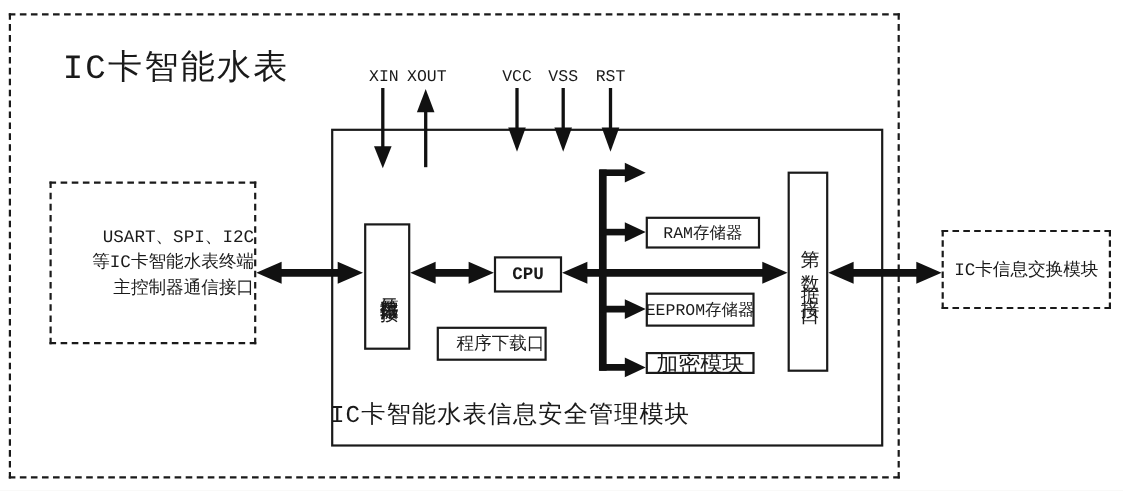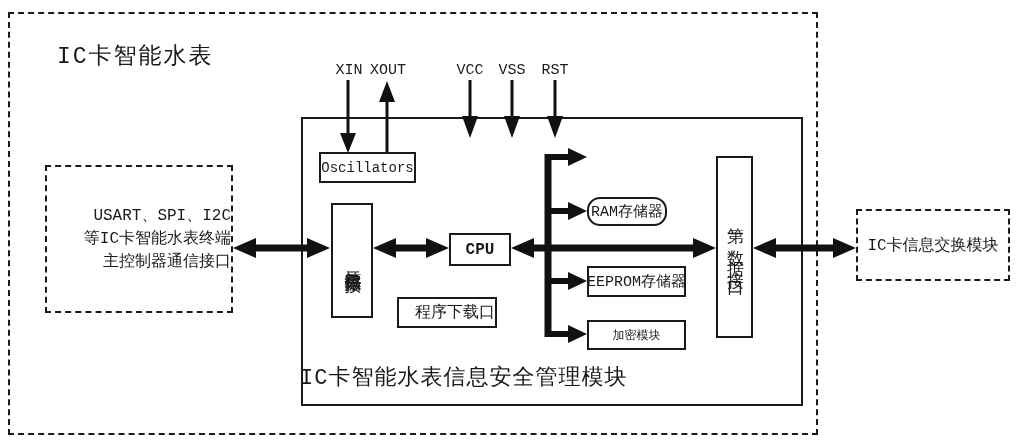--- a/index.html
+++ b/index.html
@@ -19,21 +19,21 @@
   .vtext{
     writing-mode:vertical-rl;text-orientation:upright;
     font-size:17px;
   }
   .pin{
     position:absolute;top:62px;height:17px;font-size:15px;
     display:flex;align-items:center;justify-content:center;z-index:3;
     letter-spacing:0px;
   }
   #title{
-    position:absolute;left:57px;top:40px;font-size:23px;letter-spacing:2px;z-index:3;
+    position:absolute;left:57px;top:40px;font-size:31px;letter-spacing:2px;z-index:3;
   }
   #module-box{left:301px;top:117px;width:502px;height:289px;z-index:1;}
   #module-label{
     position:absolute;left:300px;top:362px;font-size:22px;letter-spacing:1px;z-index:3;
   }
   #outer-boundary{left:8px;top:12px;width:810px;height:423px;z-index:0;}
   #left-ext-box{
     left:45px;top:165px;width:188px;height:148px;z-index:2;
     display:flex;flex-direction:column;justify-content:center;
     padding-left:18px;font-size:16px;line-height:23px;white-space:nowrap;text-align:right;
@@ -61,46 +61,43 @@
 
   <div class="pin" style="left:329px;width:40px;">XIN</div>
   <div class="pin" style="left:363px;width:50px;">XOUT</div>
   <div class="pin" style="left:450px;width:40px;">VCC</div>
   <div class="pin" style="left:492px;width:40px;">VSS</div>
   <div class="pin" style="left:535px;width:40px;">RST</div>
 
   <div class="abs solid" id="module-box"></div>
   <div id="module-label">IC卡智能水表信息安全管理模块</div>
 
-  <div class="abs blockbox" style="left:319px;top:152px;width:97px;height:31px;font-size:14px;">
-    <span>Oscillators</span>
-  </div>
 
   <div class="abs blockbox" style="left:331px;top:203px;width:42px;height:115px;">
     <span class="vtext" style="letter-spacing:1px;">第二数据接口</span>
   </div>
 
   <div class="abs blockbox" style="left:449px;top:233px;width:62px;height:33px;font-size:16px;font-weight:bold;">
     <span>CPU</span>
   </div>
 
   <div class="abs blockbox" style="left:397px;top:297px;width:100px;height:31px;font-size:16px;padding-left:16px;">
     <span>程序下载口</span>
   </div>
 
 
-  <div class="abs blockbox" style="left:587px;top:197px;width:80px;height:29px;border-radius:13px;">
+  <div class="abs blockbox" style="left:587px;top:197px;width:104px;height:29px;">
     <span>RAM存储器</span>
   </div>
 
   <div class="abs blockbox" style="left:587px;top:266px;width:99px;height:31px;">
     <span>EEPROM存储器</span>
   </div>
 
-  <div class="abs blockbox" style="left:587px;top:320px;width:99px;height:30px;font-size:12px;">
+  <div class="abs blockbox" style="left:587px;top:320px;width:99px;height:20px;font-size:20px;">
     <span>加密模块</span>
   </div>
 
   <div class="abs blockbox" style="left:716px;top:156px;width:37px;height:182px;">
     <span class="vtext" style="letter-spacing:11px;">第一数据接口</span>
   </div>
 
   <div class="abs dashed" id="left-ext-box">
     <div>USART、SPI、I2C</div>
     <div>等IC卡智能水表终端</div>

